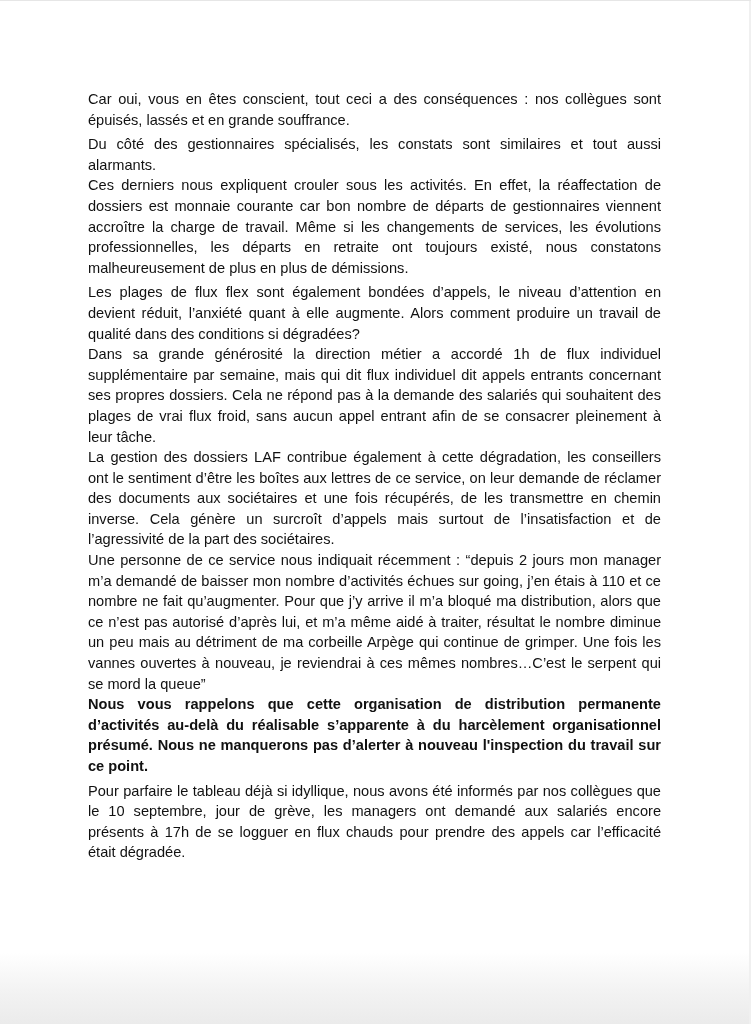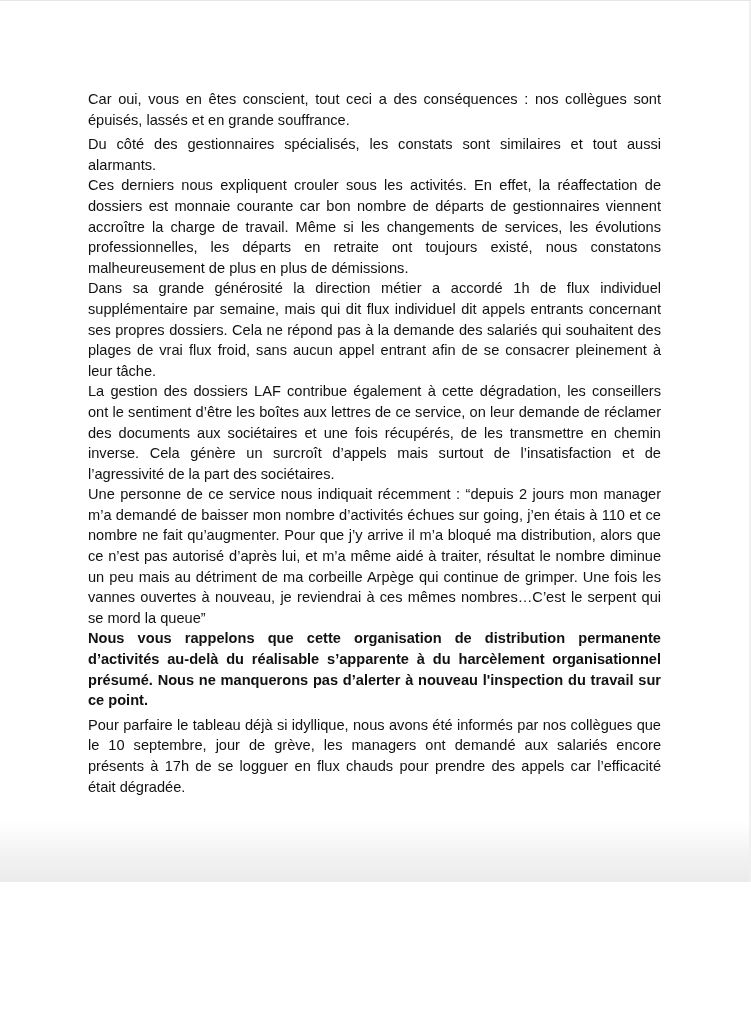--- a/index.html
+++ b/index.html
@@ -6,21 +6,21 @@
       margin: 0;
       padding: 0;
       width: 751px;
       height: 1024px;
       overflow: hidden;
       background: #ffffff;
     }
     .page {
       position: relative;
       width: 751px;
-      height: 882px;
+      height: 1024px;
       background: linear-gradient(to bottom, #ffffff 0%, #ffffff 93%, #f2f2f2 97%, #ebebeb 100%);
       border-top: 1px solid #e6e6e6;
       box-sizing: border-box;
     }
     .page::after {
       content: "";
       position: absolute;
       top: 0;
       right: 0;
       width: 2px;
@@ -58,20 +58,21 @@
 
 <div class="page">
   <div class="content">
 
     <p class="last-left">Car oui, vous en êtes conscient, tout ceci a des conséquences : nos collègues sont épuisés, lassés et en grande souffrance.</p>
 
     <p class="gap last-left">Du côté des gestionnaires spécialisés, les constats sont similaires et tout aussi alarmants.</p>
     <p class="last-left">Ces derniers nous expliquent crouler sous les activités. En effet, la réaffectation de dossiers est monnaie courante car bon nombre de départs de gestionnaires viennent accroître la charge de travail. Même si les changements de services, les évolutions professionnelles, les départs en retraite ont toujours existé, nous constatons malheureusement de plus en plus de démissions.</p>
 
 
+    <p class="gap last-left">Les plages de flux flex sont également bondées d’appels, le niveau d’attention en devient réduit, l’anxiété quant à elle augmente. Alors comment produire un travail de qualité dans des conditions si dégradées?</p>
     <p class="last-left">Dans sa grande générosité la direction métier a accordé 1h de flux individuel supplémentaire par semaine, mais qui dit flux individuel dit appels entrants concernant ses propres dossiers. Cela ne répond pas à la demande des salariés qui souhaitent des plages de vrai flux froid, sans aucun appel entrant afin de se consacrer pleinement à leur tâche.</p>
     <p class="last-left">La gestion des dossiers LAF contribue également à cette dégradation, les conseillers ont le sentiment d’être les boîtes aux lettres de ce service, on leur demande de réclamer des documents aux sociétaires et une fois récupérés, de les transmettre en chemin inverse. Cela génère un surcroît d’appels mais surtout de l’insatisfaction et de l’agressivité de la part des sociétaires.</p>
     <p class="last-left"><span>Une personne de ce service nous indiquait récemment : “</span><span class="italic">depuis 2 jours mon manager m’a demandé de baisser mon nombre d’activités échues sur going, j’en étais à 110 et ce nombre ne fait qu’augmenter. Pour que j’y arrive il m’a bloqué ma distribution, alors que ce n’est pas autorisé d’après lui, et m’a même aidé à traiter, résultat le nombre diminue un peu mais au détriment de ma corbeille Arpège qui continue de grimper. Une fois les vannes ouvertes à nouveau, je reviendrai à ces mêmes nombres…C’est le serpent qui se mord la queue</span><span class="italic">”</span></p>
     <p class="bold last-left">Nous vous rappelons que cette organisation de distribution permanente d’activités au-delà du réalisable s’apparente à du harcèlement organisationnel présumé. Nous ne manquerons pas d’alerter à nouveau l'inspection du travail sur ce point.</p>
 
     <p class="gap last-left">Pour parfaire le tableau déjà si idyllique, nous avons été informés par nos collègues que le 10 septembre, jour de grève, les managers ont demandé aux salariés encore présents à 17h de se logguer en flux chauds pour prendre des appels car l’efficacité était dégradée.</p>
 
   </div>
 </div>
 

